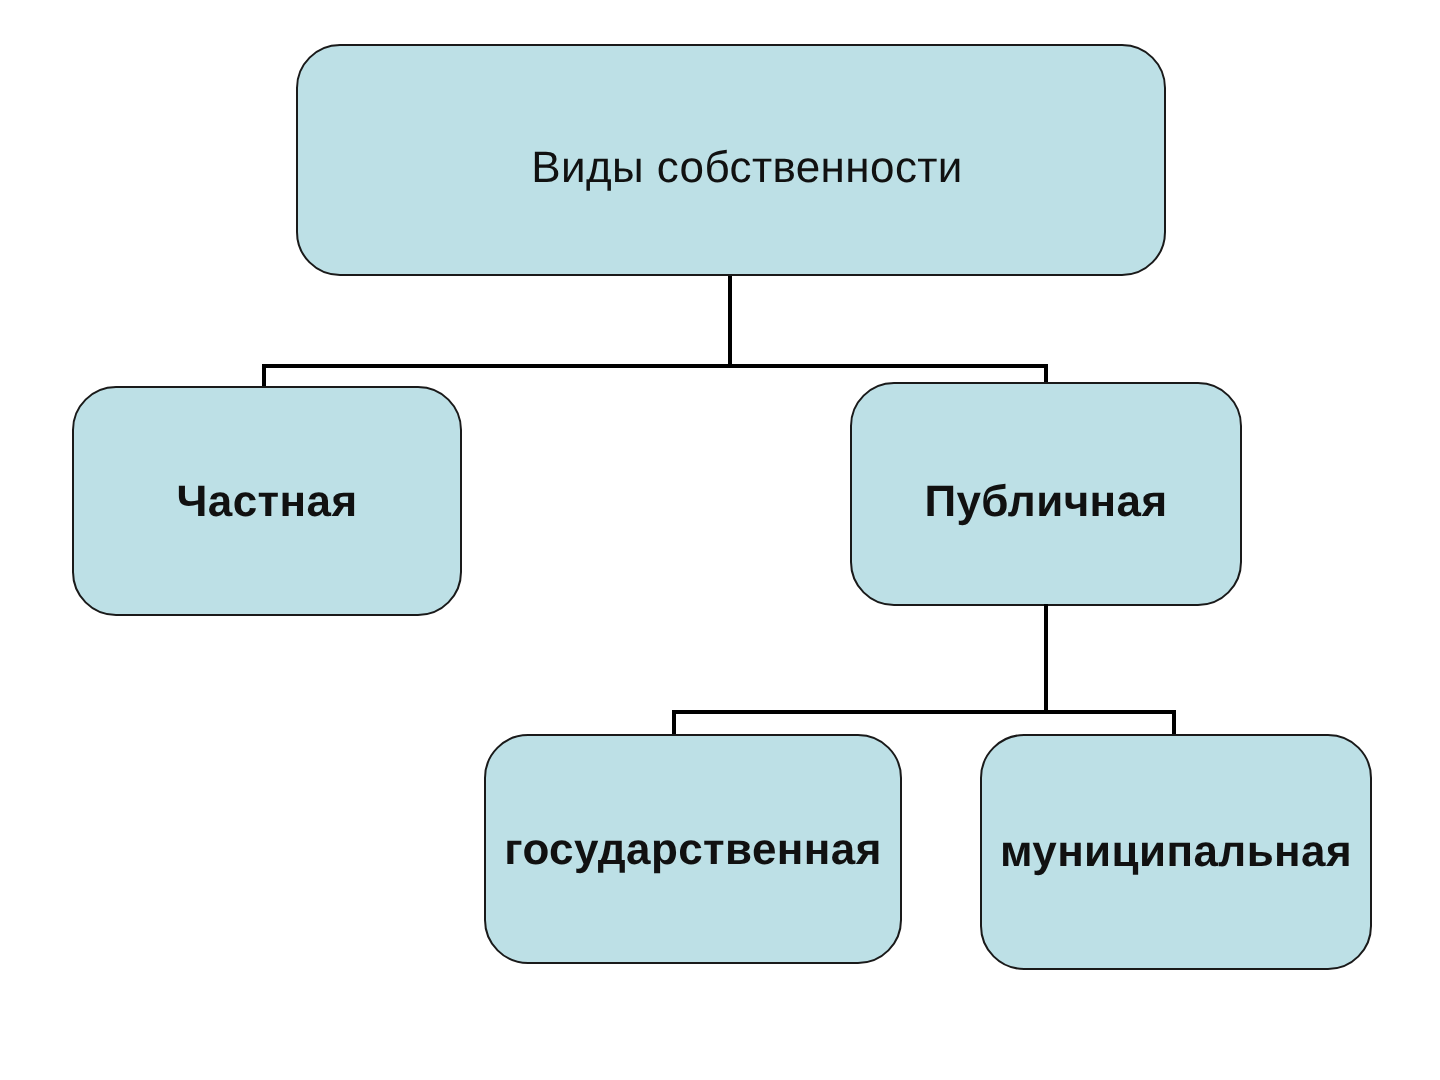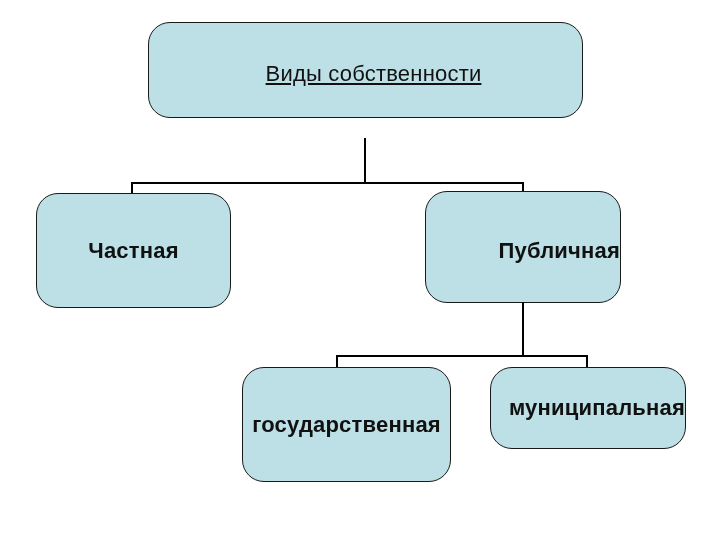--- a/index.html
+++ b/index.html
@@ -30,27 +30,27 @@
     align-items:center;
     justify-content:center;
     text-align:center;
     color:var(--text);
   }
   .node .label{
     font-size:22px;
     font-weight:700;
     letter-spacing:0.2px;
   }
-  .node-root{left:148px;top:22px;width:435px;height:96px;text-decoration:underline;}
+  .node-root{left:148px;top:22px;width:435px;height:116px;}
   .node-root .label{font-size:22px;font-weight:400;padding-top:8px;padding-left:16px;}
   .node-private{left:36px;top:193px;width:195px;height:115px;}
-  .node-public{left:425px;top:191px;width:196px;height:112px;justify-content:flex-end;}
+  .node-public{left:425px;top:191px;width:196px;height:112px;}
   .node-public .label{padding-top:8px;}
   .node-state{left:242px;top:367px;width:209px;height:115px;}
-  .node-municipal{left:490px;top:367px;width:196px;height:82px;justify-content:flex-end;}
+  .node-municipal{left:490px;top:367px;width:196px;height:118px;}
   .line{
     position:absolute;
     background:var(--connector);
   }
   
   .v-root{left:364px;top:138px;width:2px;height:45px;}
   .h-level1{left:131px;top:182px;width:393px;height:2px;}
   .tick-private{left:131px;top:182px;width:2px;height:11px;}
   .tick-public{left:522px;top:182px;width:2px;height:9px;}
   

